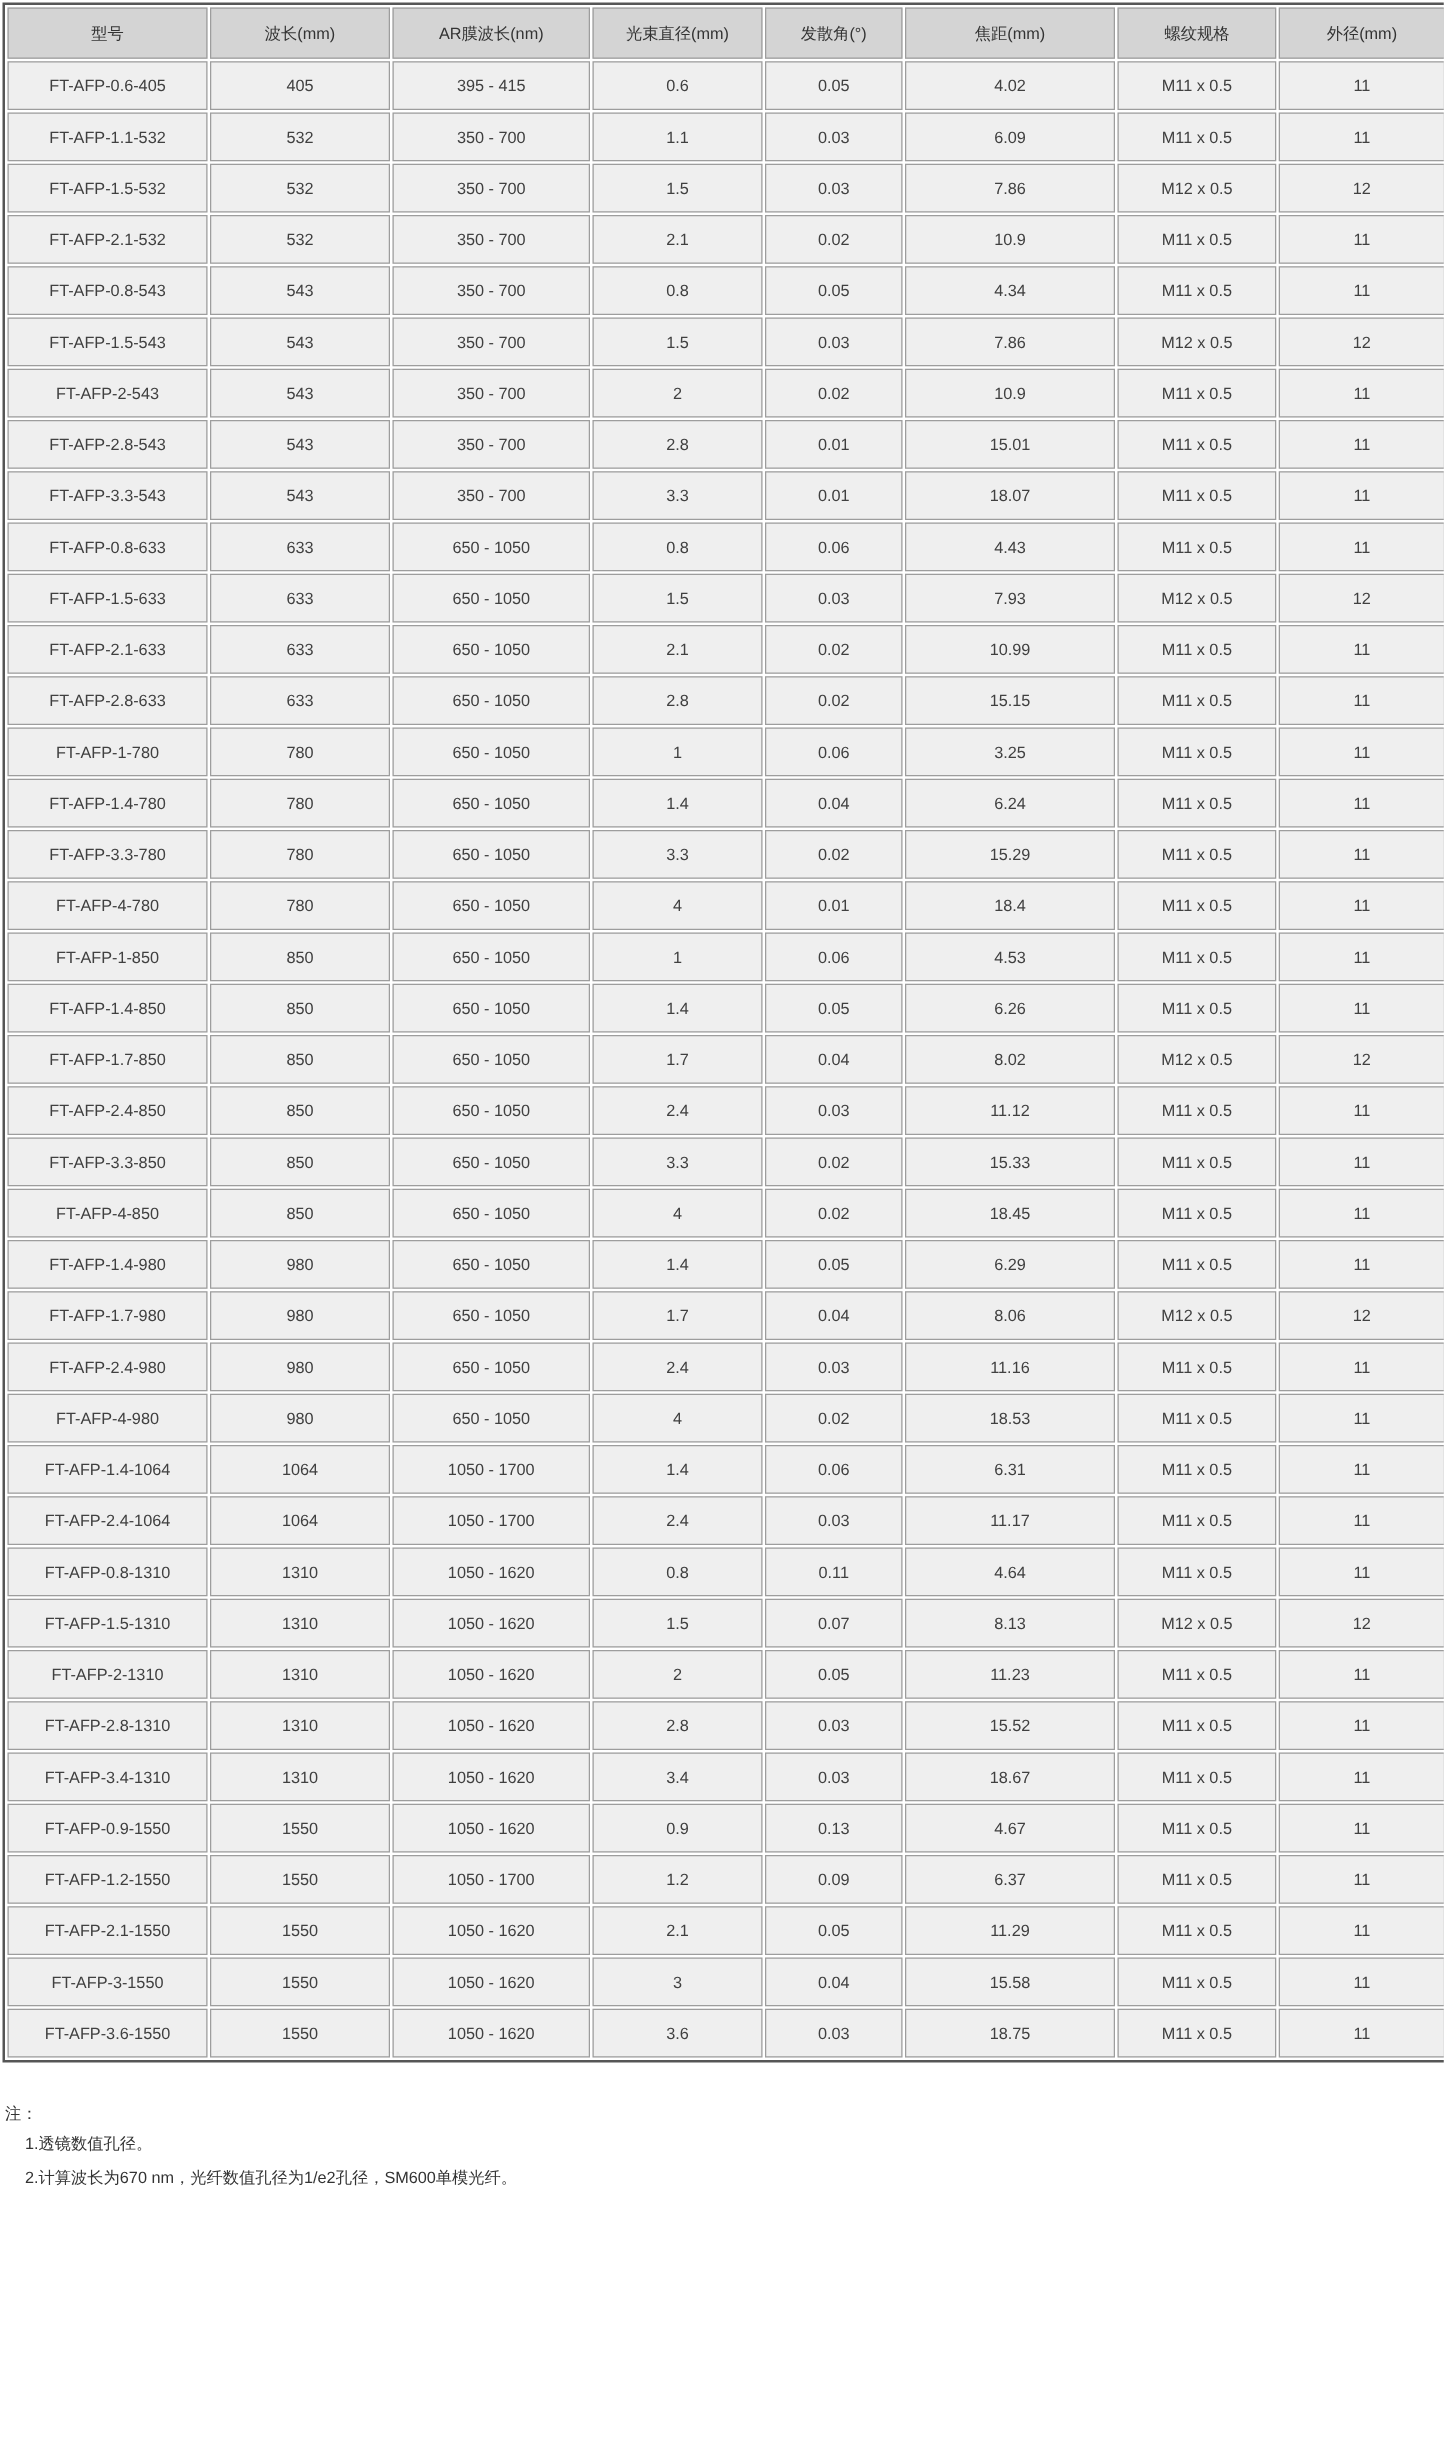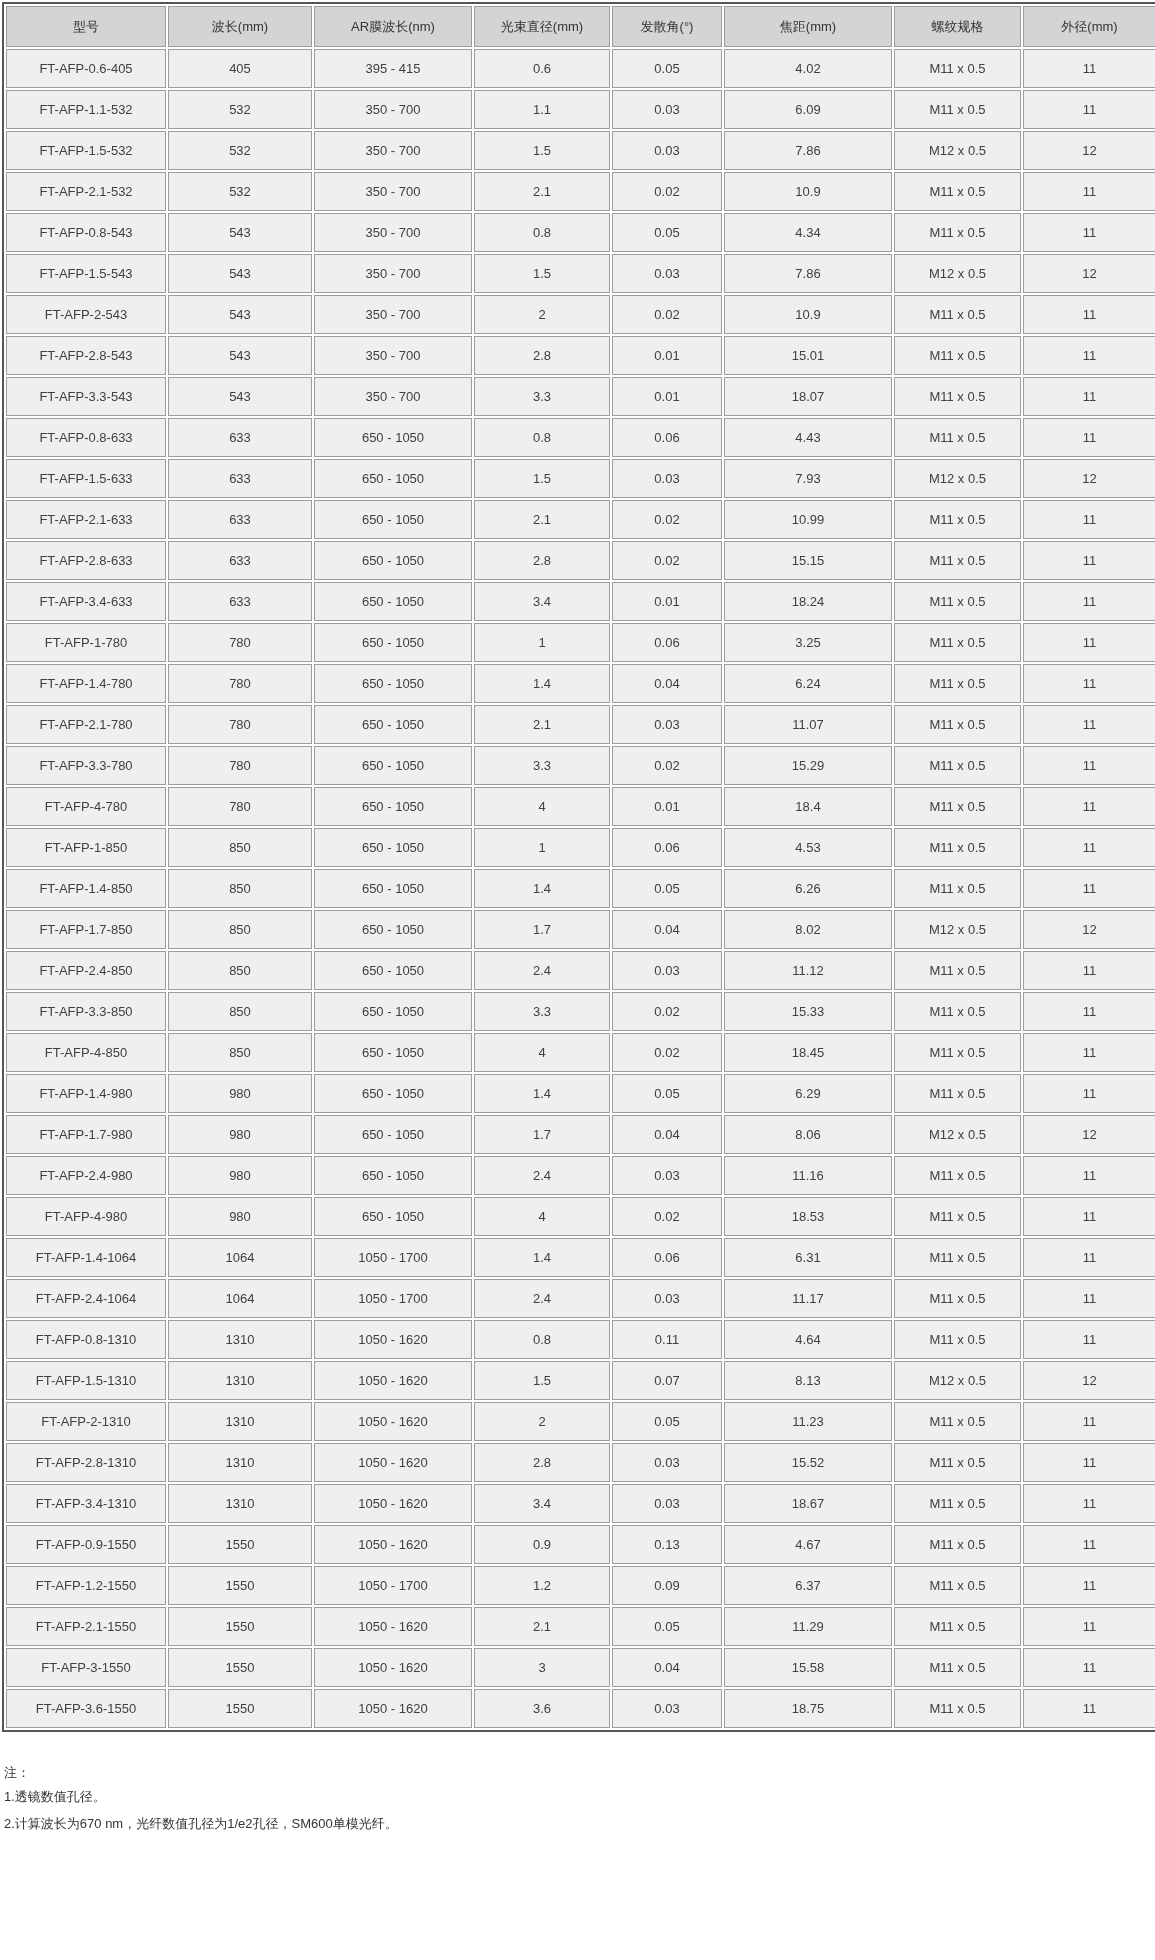--- a/index.html
+++ b/index.html
@@ -44,21 +44,21 @@
   }
   .notes {
     margin: 32px 0 0 4px;
     font-size: 13px;
     color: #333333;
   }
   .notes .note-title {
     margin: 0 0 6px 0;
   }
   .notes .note-line {
-    margin: 0 0 9px 0;
+    margin: 0 0 9px 16px;
     line-height: 18px;
   }
 </style>
 </head>
 <body>
 
 <div class="page">
 
   <table class="spec-table">
     <colgroup>
@@ -208,56 +208,36 @@
           <td>FT-AFP-2.8-633</td>
           <td>633</td>
           <td>650 - 1050</td>
           <td>2.8</td>
           <td>0.02</td>
           <td>15.15</td>
           <td>M11 x 0.5</td>
           <td>11</td>
         </tr>
         <tr>
-          <td>FT-AFP-3.4-633</td>
-          <td>633</td>
-          <td>650 - 1050</td>
-          <td>3.4</td>
-          <td>0.01</td>
-          <td>18.24</td>
-          <td>M11 x 0.5</td>
-          <td>11</td>
-        </tr>
-        <tr>
           <td>FT-AFP-1-780</td>
           <td>780</td>
           <td>650 - 1050</td>
           <td>1</td>
           <td>0.06</td>
           <td>3.25</td>
           <td>M11 x 0.5</td>
           <td>11</td>
         </tr>
         <tr>
           <td>FT-AFP-1.4-780</td>
           <td>780</td>
           <td>650 - 1050</td>
           <td>1.4</td>
           <td>0.04</td>
           <td>6.24</td>
-          <td>M11 x 0.5</td>
-          <td>11</td>
-        </tr>
-        <tr>
-          <td>FT-AFP-2.1-780</td>
-          <td>780</td>
-          <td>650 - 1050</td>
-          <td>2.1</td>
-          <td>0.03</td>
-          <td>11.07</td>
           <td>M11 x 0.5</td>
           <td>11</td>
         </tr>
         <tr>
           <td>FT-AFP-3.3-780</td>
           <td>780</td>
           <td>650 - 1050</td>
           <td>3.3</td>
           <td>0.02</td>
           <td>15.29</td>

